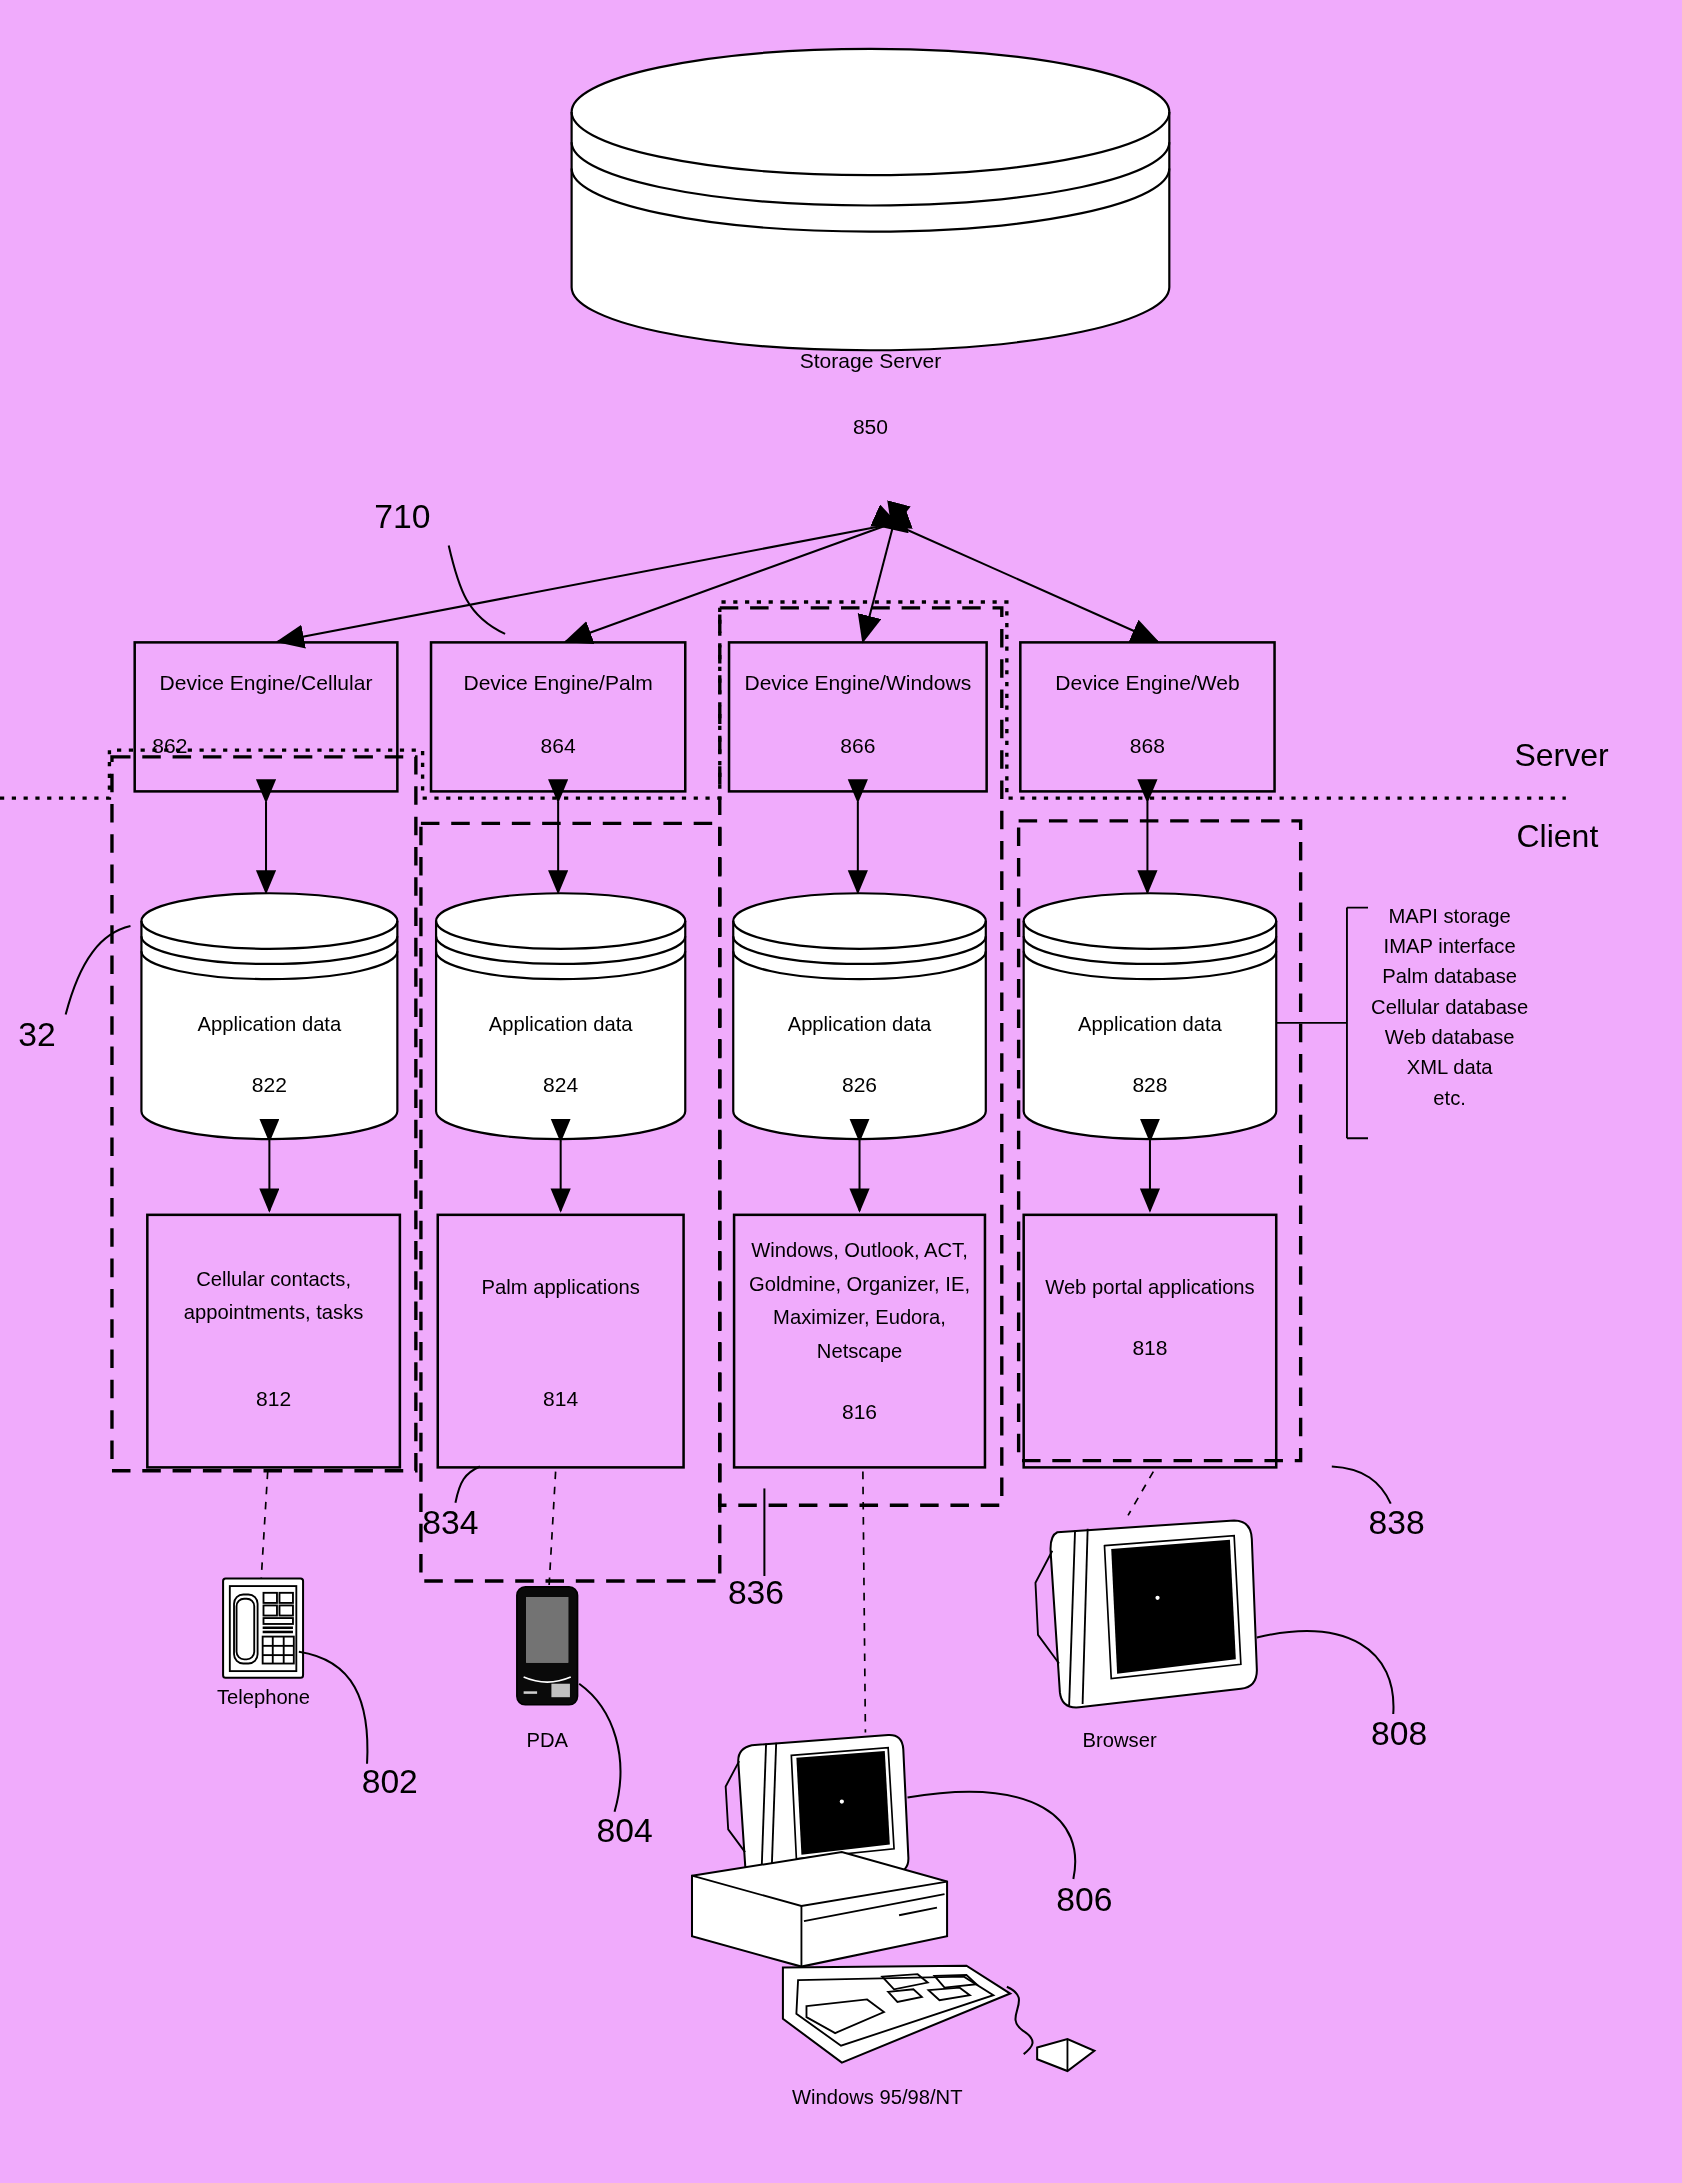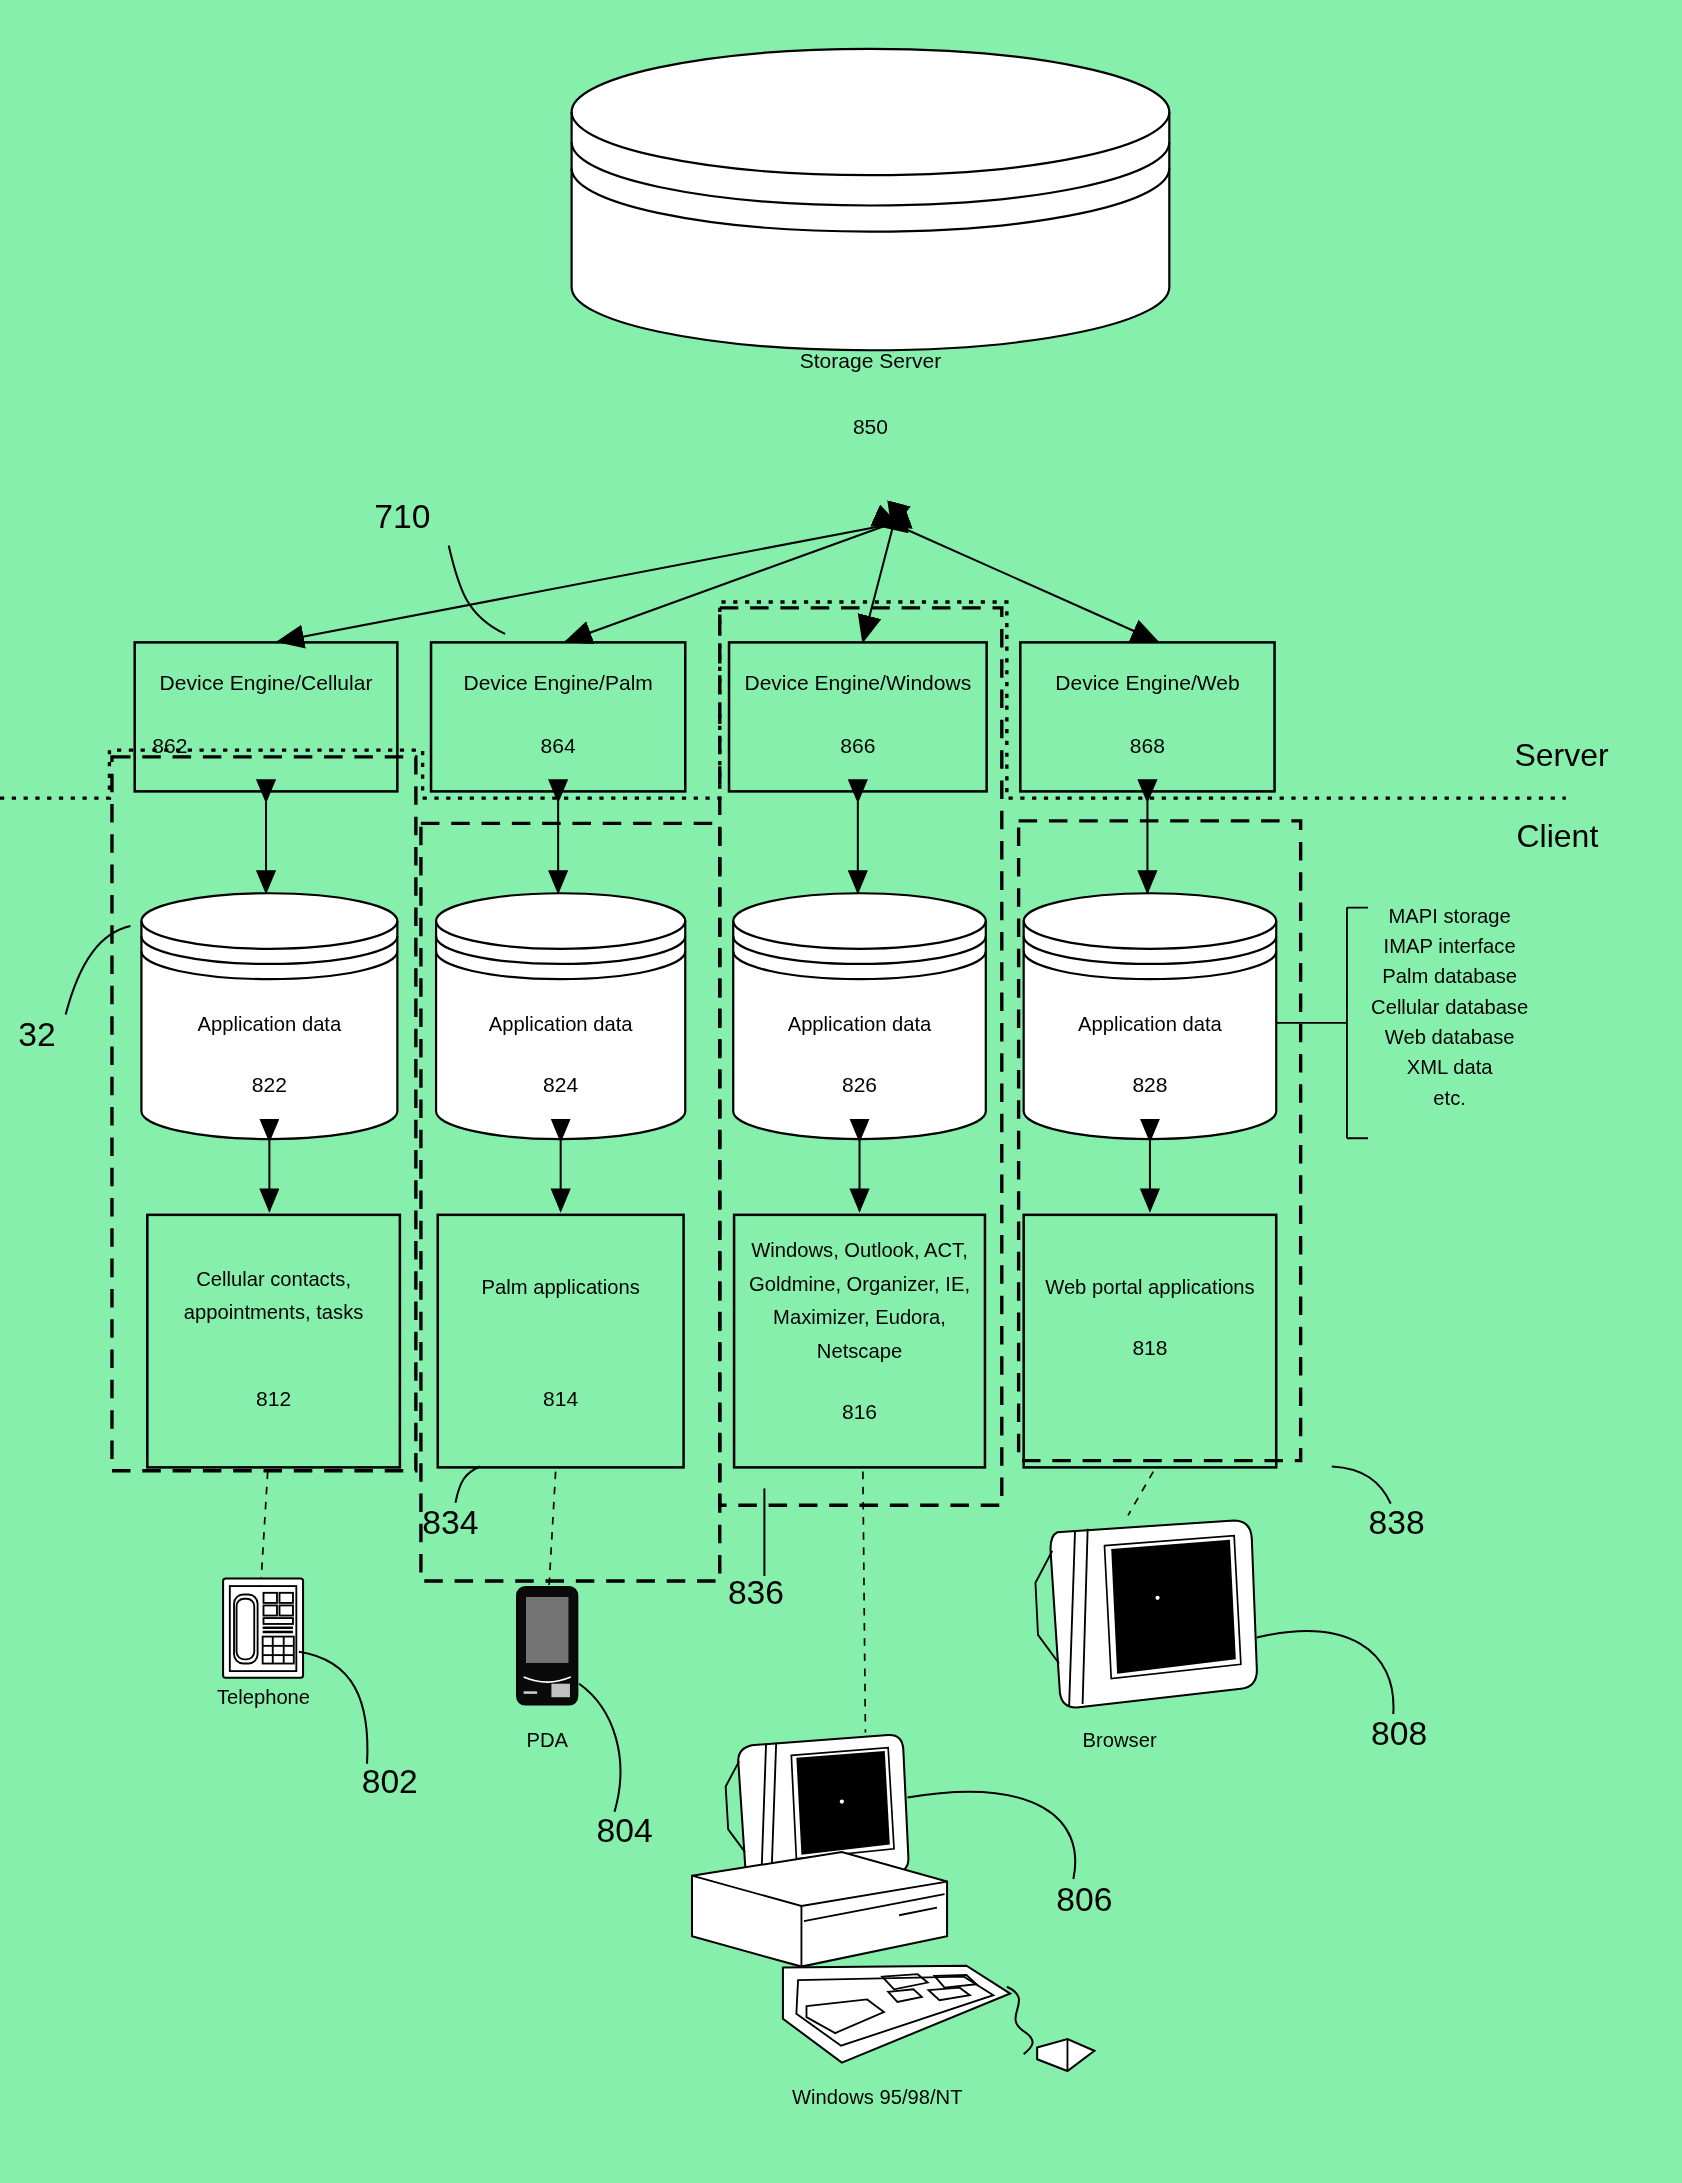--- a/index.html
+++ b/index.html
@@ -1,17 +1,17 @@
 <!DOCTYPE html>
 <html style="font-size:13.5px"><head>
 <meta charset="utf-8">
 <style>
   html,body{margin:0;padding:0;background:#ffffff;}
   body{width:1682px;height:2183px;font-family:"Liberation Sans",sans-serif;color:#000;}
-  #stage{position:relative;width:1682px;height:2183px;overflow:hidden;background:#86efac;}
+  #stage{position:relative;width:1682px;height:2183px;overflow:hidden;background:#f0abfc;}
   svg{position:absolute;left:0;top:0;width:1682px;height:2183px;}
   .txt{font-family:"Liberation Sans",sans-serif;fill:#000;}
   .lbl{font-size:25px;}
   .lbl-sm{font-size:24px;}
   .num{font-size:25px;}
   .big{font-size:38px;}
   .callout{font-size:40px;}
   .box{fill:none;stroke:#000;stroke-width:3;}
   .cyl{fill:#fff;stroke:#000;stroke-width:2.6;}
   .cylline{fill:none;stroke:#000;stroke-width:2.6;}

